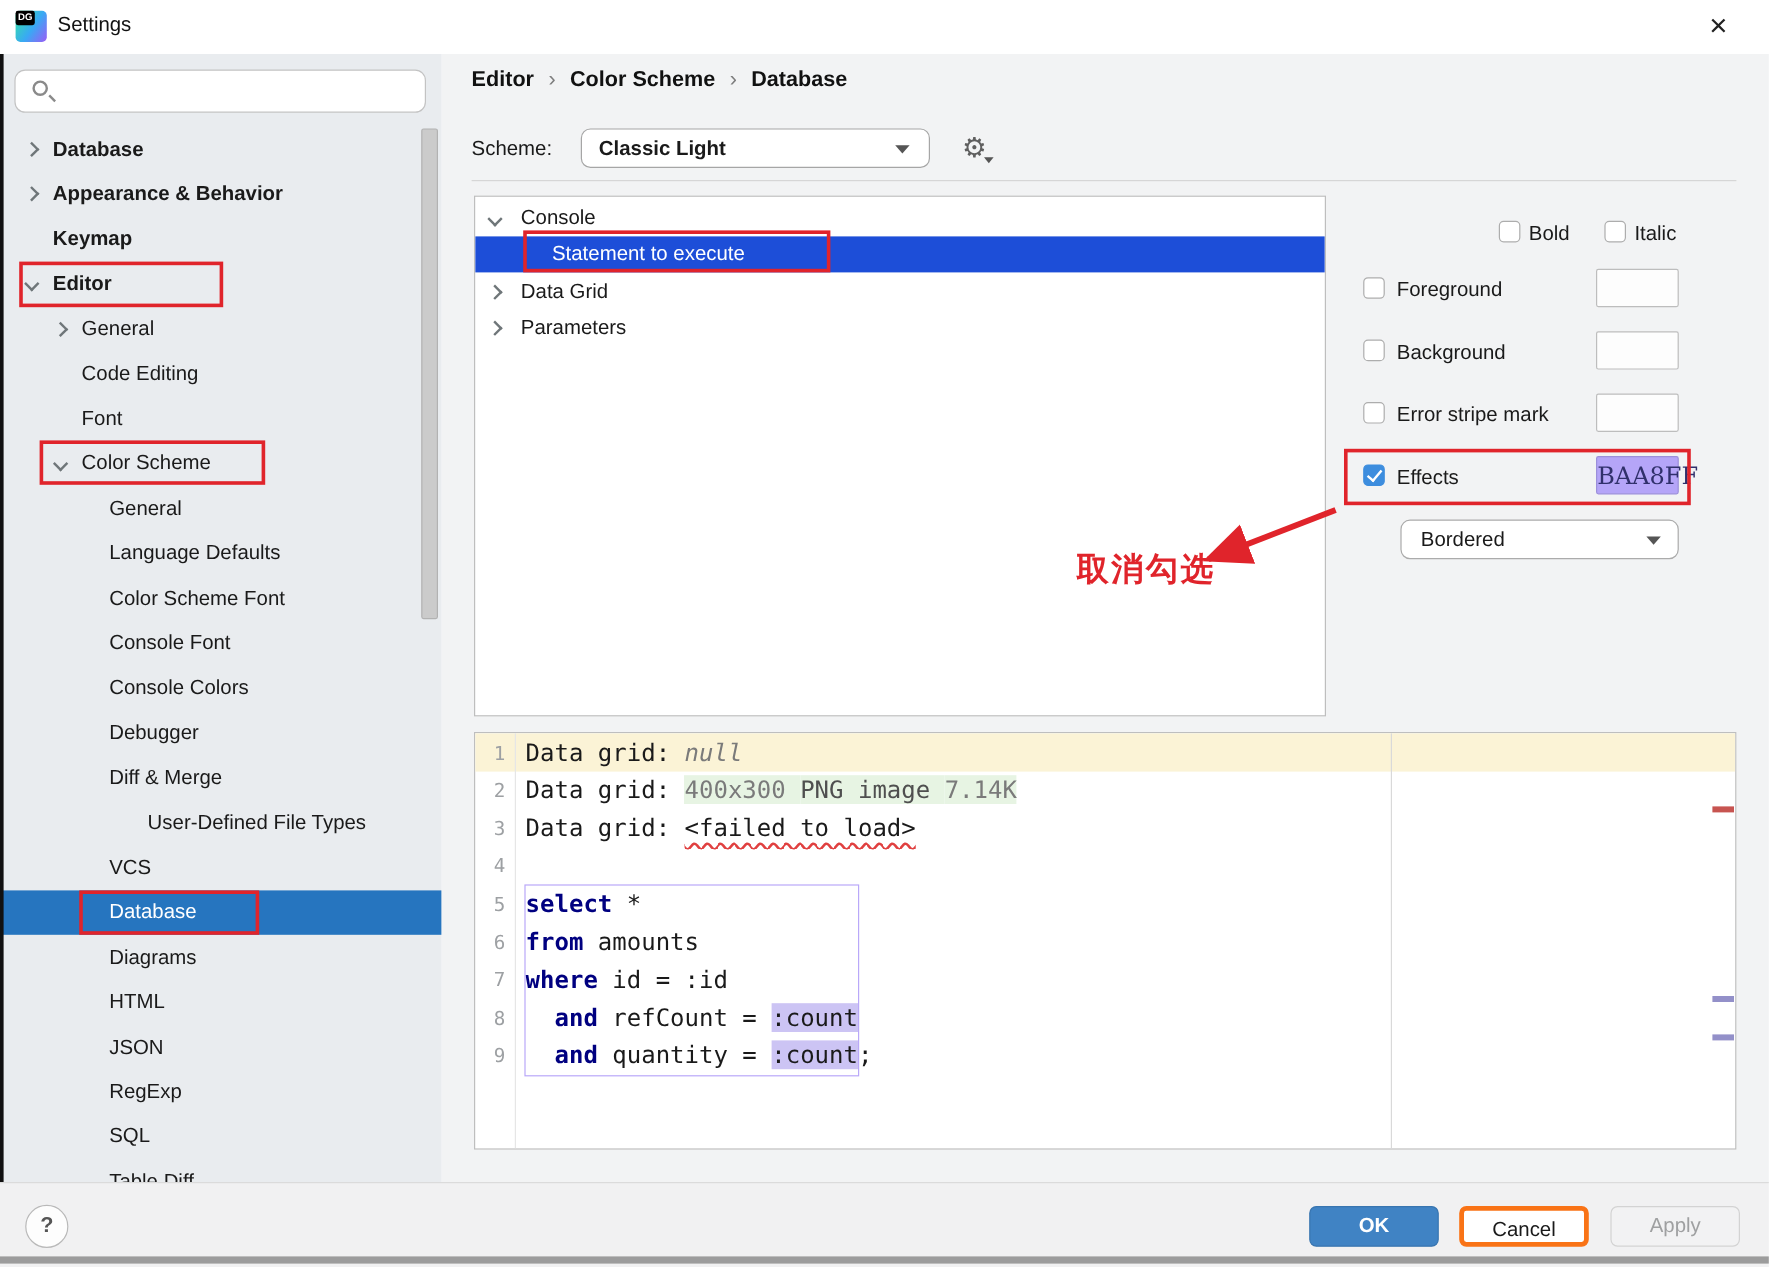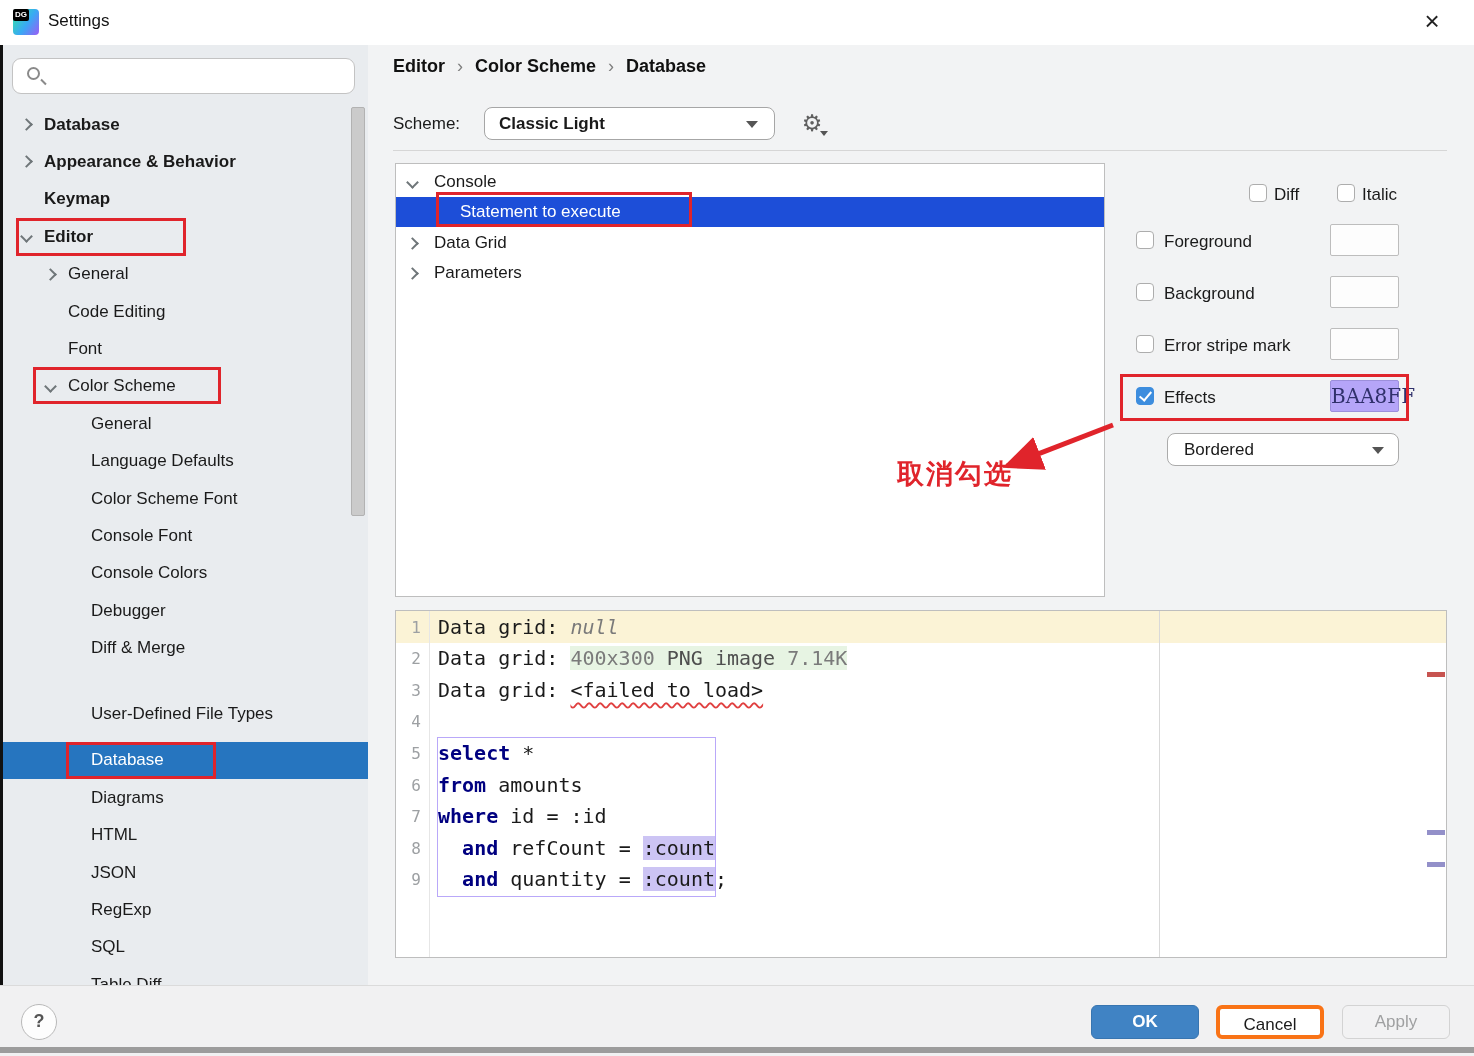--- a/index.html
+++ b/index.html
@@ -176,22 +176,25 @@
       </div>
       <div class="side-row" style="top: 509.8px;">
         <span class="side-label" style="left: 91px;">Console Colors</span>
       </div>
       <div class="side-row" style="top: 547.2px;">
         <span class="side-label" style="left: 91px;">Debugger</span>
       </div>
       <div class="side-row" style="top: 584.6px;">
         <span class="side-label" style="left: 91px;">Diff &amp; Merge</span>
       </div>
-      <div class="side-row" style="top: 650px;">
+      <div class="side-row" style="top: 622px; margin-left: 32px;">
         <span class="side-label" style="left: 91px;">User-Defined File Types</span>
+      </div>
+      <div class="side-row" style="top: 659.4px;">
+        <span class="side-label" style="left: 91px;">VCS</span>
       </div>
       <div class="side-row selected" style="top: 696.8px;">
         <span class="side-label" style="left: 91px;">Database</span>
       </div>
       <div class="side-row" style="top: 734.2px;">
         <span class="side-label" style="left: 91px;">Diagrams</span>
       </div>
       <div class="side-row" style="top: 771.6px;">
         <span class="side-label" style="left: 91px;">HTML</span>
       </div>
@@ -243,21 +246,21 @@
         <span class="chev right" style="left: 12px;"></span>
         <span class="opt-label" style="left: 38px;">Data Grid</span>
       </div>
       <div class="opt-row" style="top: 93.9px;">
         <span class="chev right" style="left: 12px;"></span>
         <span class="opt-label" style="left: 38px;">Parameters</span>
       </div>
     </div>
 
   <div class="cb" style="left:881px; top:139px;"></div>
-  <div class="attr-label" style="left:906px; top:140px;">Diff</div>
+  <div class="attr-label" style="left:906px; top:140px;">Bold</div>
   <div class="cb" style="left:969px; top:139px;"></div>
   <div class="attr-label" style="left:994px; top:140px;">Italic</div>
 
   <div class="cb" style="left:768px; top:186px;"></div>
   <div class="attr-label" style="left:796px; top:187px;">Foreground</div>
   <div class="swatch" style="left:962px; top:179px;"></div>
 
   <div class="cb" style="left:768px; top:238px;"></div>
   <div class="attr-label" style="left:796px; top:239px;">Background</div>
   <div class="swatch" style="left:962px; top:231px;"></div>

